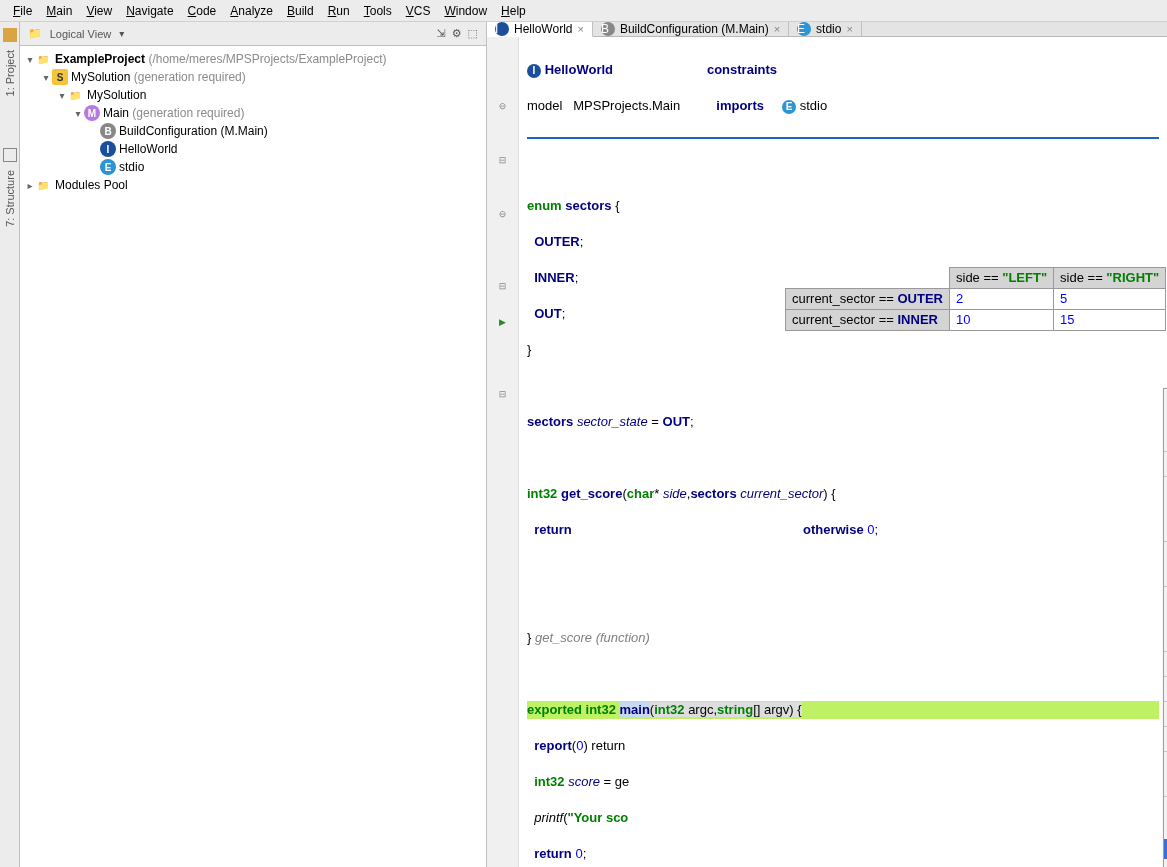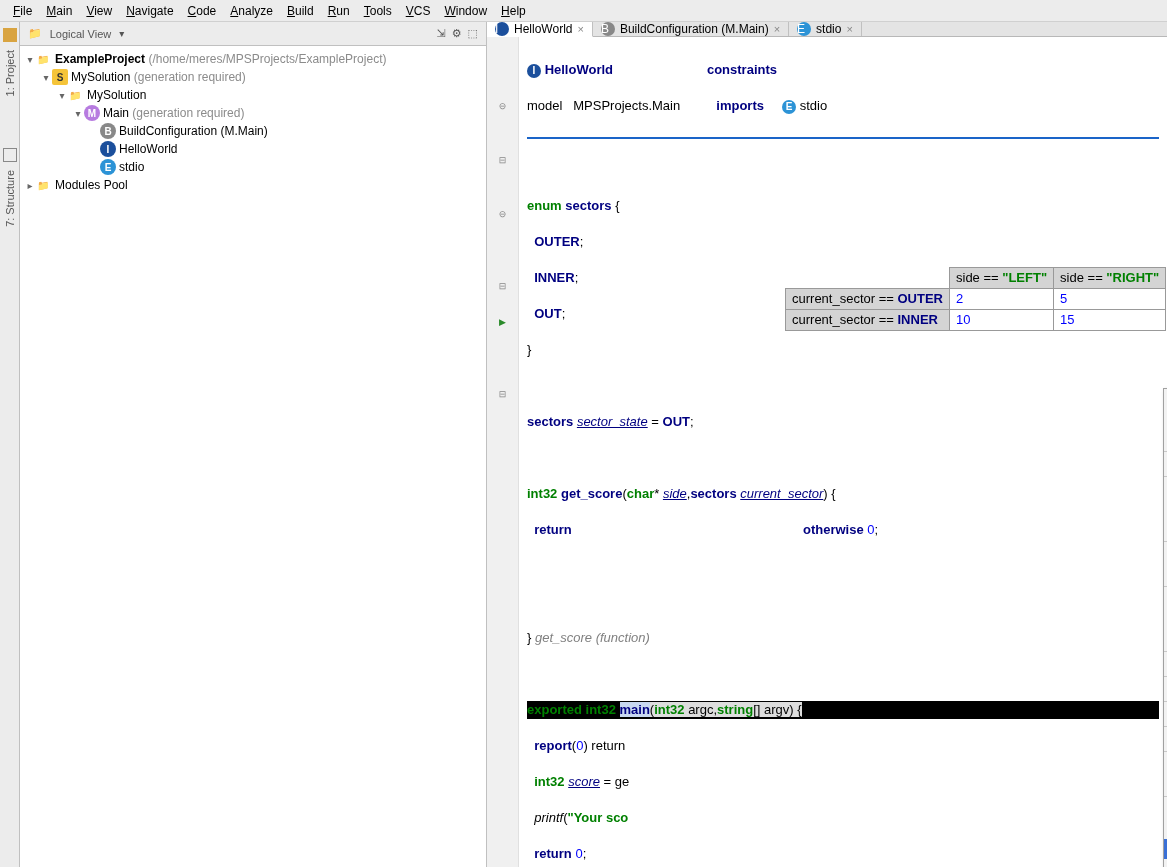--- a/index.html
+++ b/index.html
@@ -35,28 +35,28 @@
 .tab.active { background: #fff; border-bottom: 1px solid #fff; margin-bottom: -1px; }
 .tab .close { color: #888; font-size: 11px; }
 
 .code-area { flex: 1; display: flex; position: relative; }
 .gutter { width: 32px; background: #f0f0f0; border-right: 1px solid #e0e0e0; }
 .gutter-icon { height: 18px; display: flex; align-items: center; justify-content: center; color: #888; font-size: 9px; }
 .code { flex: 1; font-family: 'DejaVu Sans Mono', monospace; font-size: 13px; line-height: 18px; padding: 6px 8px; position: relative; white-space: pre; }
 .kw-nav { color: #000080; font-weight: bold; }
 .kw-green { color: #008000; font-weight: bold; }
 .kw-navy { color: #000080; font-weight: bold; }
-.kw-ital { color: #000080; font-style: italic; text-decoration: underline; }
+.kw-ital { color: #000080; font-style: italic; }
 .str { color: #008000; font-weight: bold; }
 .num { color: #0000ff; }
 .comment { color: #808080; font-style: italic; }
 .ic-blue { background: #1b4f9c; color: #fff; border-radius: 50%; width: 14px; height: 14px; display: inline-flex; align-items: center; justify-content: center; font-size: 10px; font-weight: bold; }
 .ic-cyan { background: #2c93d6; color: #fff; border-radius: 50%; width: 14px; height: 14px; display: inline-flex; align-items: center; justify-content: center; font-size: 10px; font-weight: bold; }
 .hr-blue { border-top: 2px solid #1a64c8; margin: 4px 0; }
-.hl-yellow { background: #000000; }
+.hl-yellow { background: #bef264; }
 
 .dectable { position: absolute; border-collapse: collapse; font-family: 'DejaVu Sans Mono', monospace; font-size: 13px; }
 .dectable td, .dectable th { border: 1px solid #999; padding: 1px 6px; }
 .dectable th { background: #d4d4d4; font-weight: normal; text-align: left; }
 .dectable .hdrcol { background: #d4d4d4; }
 
 .ctxmenu { position: absolute; left: 676px; top: 366px; width: 376px; background: #f2f2f2; border: 1px solid #a0a0a0; box-shadow: 2px 2px 4px rgba(0,0,0,.3); z-index: 100; font-size: 12px; }
 .ctxmenu .item { display: flex; align-items: center; height: 20px; padding: 0 8px; }
 .ctxmenu .item .ic { width: 18px; display: inline-flex; align-items: center; justify-content: center; font-size: 11px; }
 .ctxmenu .item.disabled { color: #9a9a9a; }

